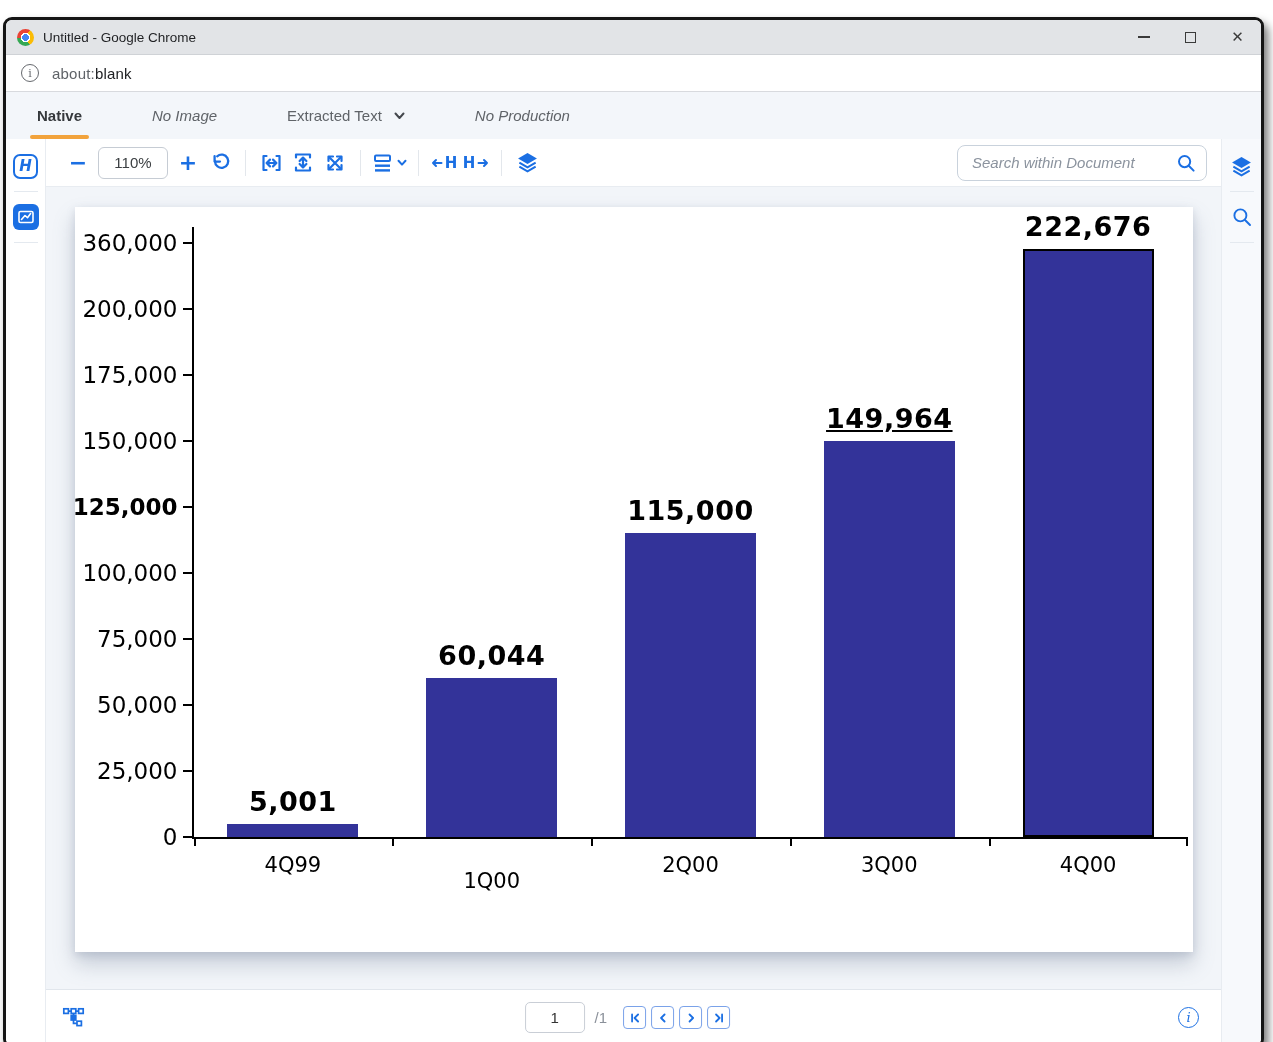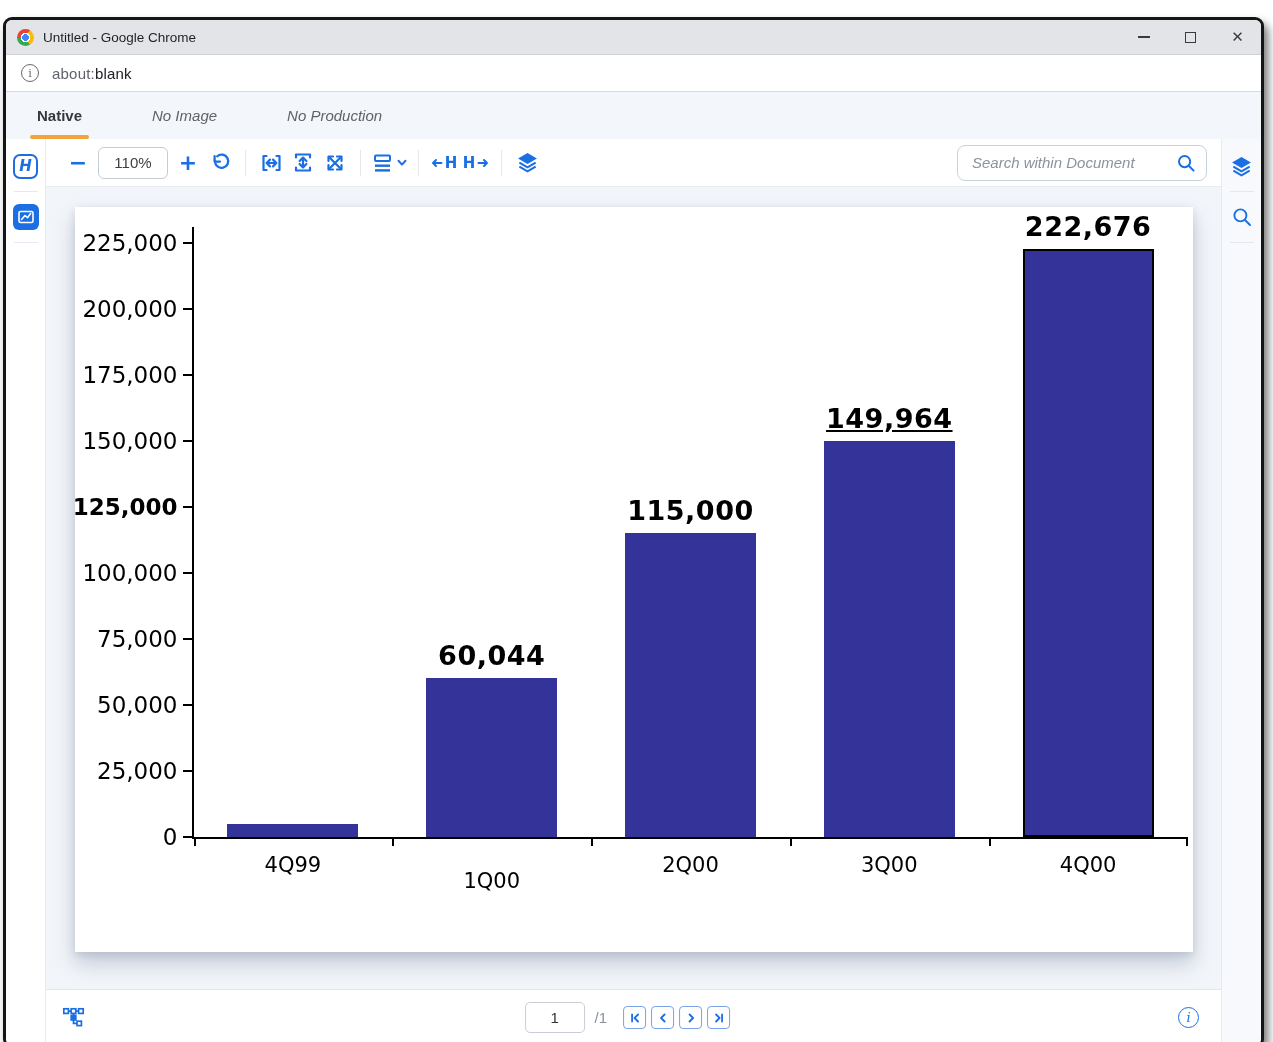--- a/index.html
+++ b/index.html
@@ -138,20 +138,26 @@
     <span class="url-text"><span class="url-dim">about:</span><span class="url-main">blank</span></span>
   </div>
 
   <div class="tabstrip">
     <div class="vtab active">
         <span>Native</span>
       </div>
     <div class="vtab italic">
         <span>No Image</span>
       </div>
+    <div class="vtab">
+        <span>Extracted Text</span>
+      <svg class="chev" width="11" height="8" viewBox="0 0 11 8">
+          <path d="M1.5 1.5 L5.5 6 L9.5 1.5" fill="none" stroke="#44484d" stroke-width="2" stroke-linecap="round" stroke-linejoin="round"></path>
+        </svg>
+    </div>
     <div class="vtab italic">
         <span>No Production</span>
       </div>
   </div>
 
   <div class="app">
 
     <div class="rail rail-left">
       <button class="rail-btn">
         <span class="hlogo">H</span>
@@ -265,22 +271,23 @@
                 <div class="y-tick-label" style="bottom: 250px;">100,000</div>
                 <div class="y-tick" style="bottom: 329px;"></div>
                 <div class="y-tick-label" style="bottom: 316px; font-weight: bold;">125,000</div>
                 <div class="y-tick" style="bottom: 395px;"></div>
                 <div class="y-tick-label" style="bottom: 382px;">150,000</div>
                 <div class="y-tick" style="bottom: 461px;"></div>
                 <div class="y-tick-label" style="bottom: 448px; margin-top: 16px;">175,000</div>
                 <div class="y-tick" style="bottom: 527px;"></div>
                 <div class="y-tick-label" style="bottom: 514px;">200,000</div>
                 <div class="y-tick" style="bottom: 593px;"></div>
-                <div class="y-tick-label" style="bottom: 580px;">225,000</div>
+                <div class="y-tick-label" style="bottom: 580px;">360,000</div>
                 <div class="bar" style="left: 33.9px; width: 131px; height: 13.2026px; background: rgb(51, 51, 153);"></div>
+                <div class="bar-value" style="left: 0px; width: 198.8px; bottom: 20.2026px;">5,001</div>
                 <div class="x-cat-label" style="left: 0px; width: 198.8px;">4Q99</div>
                 <div class="bar" style="left: 232.7px; width: 131px; height: 158.516px; background: rgb(51, 51, 153);"></div>
                 <div class="bar-value" style="left: 198.8px; width: 198.8px; bottom: 165.516px;">60,044</div>
                 <div class="x-cat-label" style="left: 198.8px; width: 198.8px; margin-top: 16px;">1Q00</div>
                 <div class="bar" style="left: 431.5px; width: 131px; height: 303.6px; background: rgb(51, 51, 153);"></div>
                 <div class="bar-value" style="left: 397.6px; width: 198.8px; bottom: 310.6px;">115,000</div>
                 <div class="x-cat-label" style="left: 397.6px; width: 198.8px;">2Q00</div>
                 <div class="bar" style="left: 630.3px; width: 131px; height: 395.905px; background: rgb(51, 51, 153);"></div>
                 <div class="bar-value" style="left: 596.4px; width: 198.8px; bottom: 402.905px; text-decoration: underline;">149,964</div>
                 <div class="x-cat-label" style="left: 596.4px; width: 198.8px;">3Q00</div>

